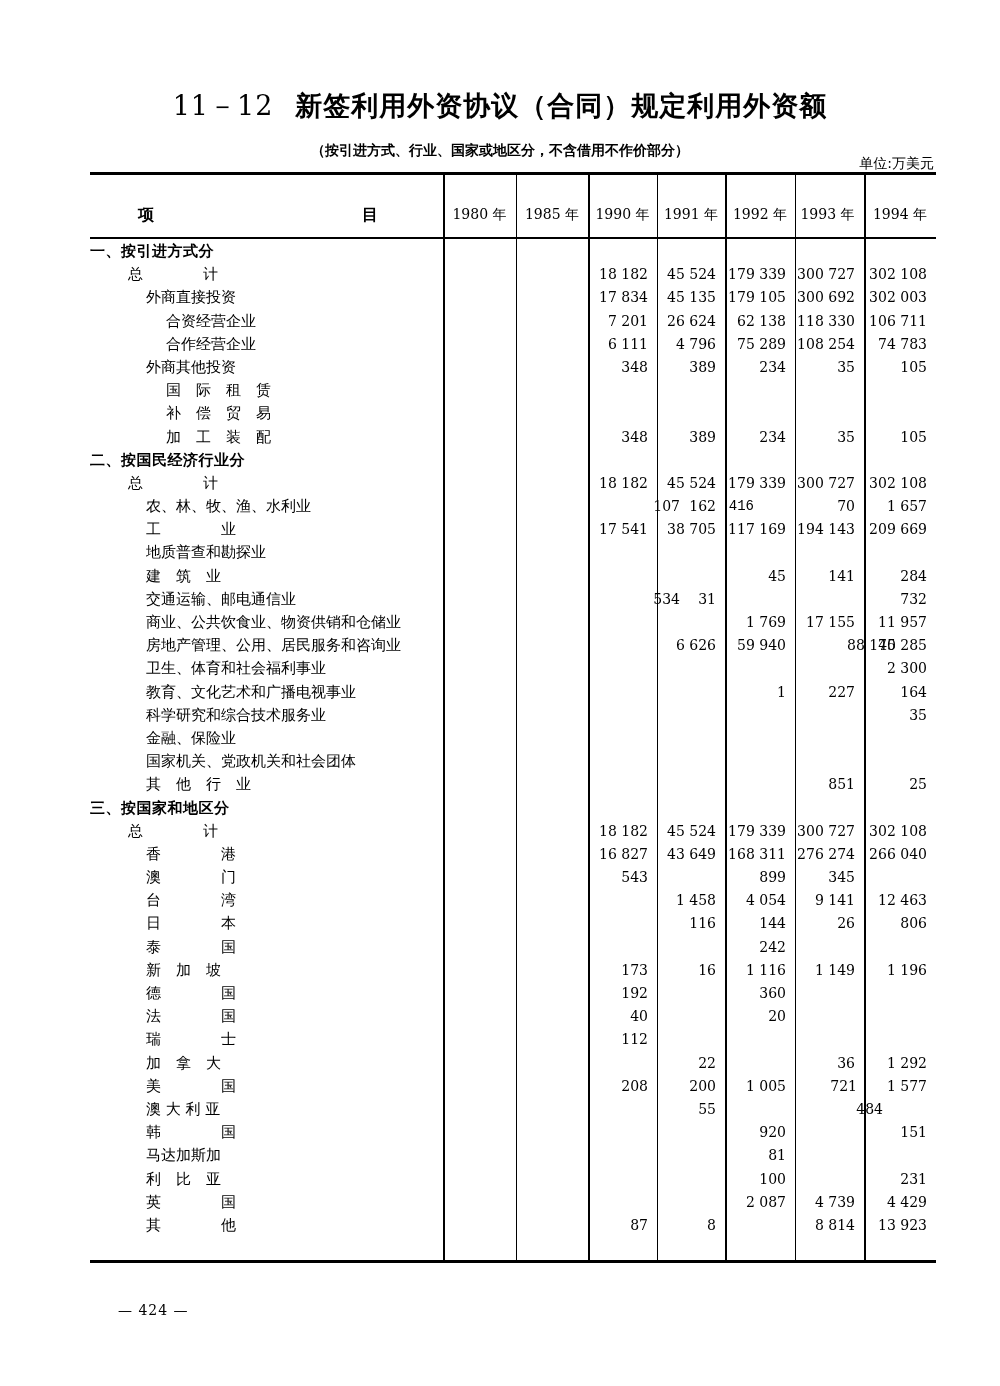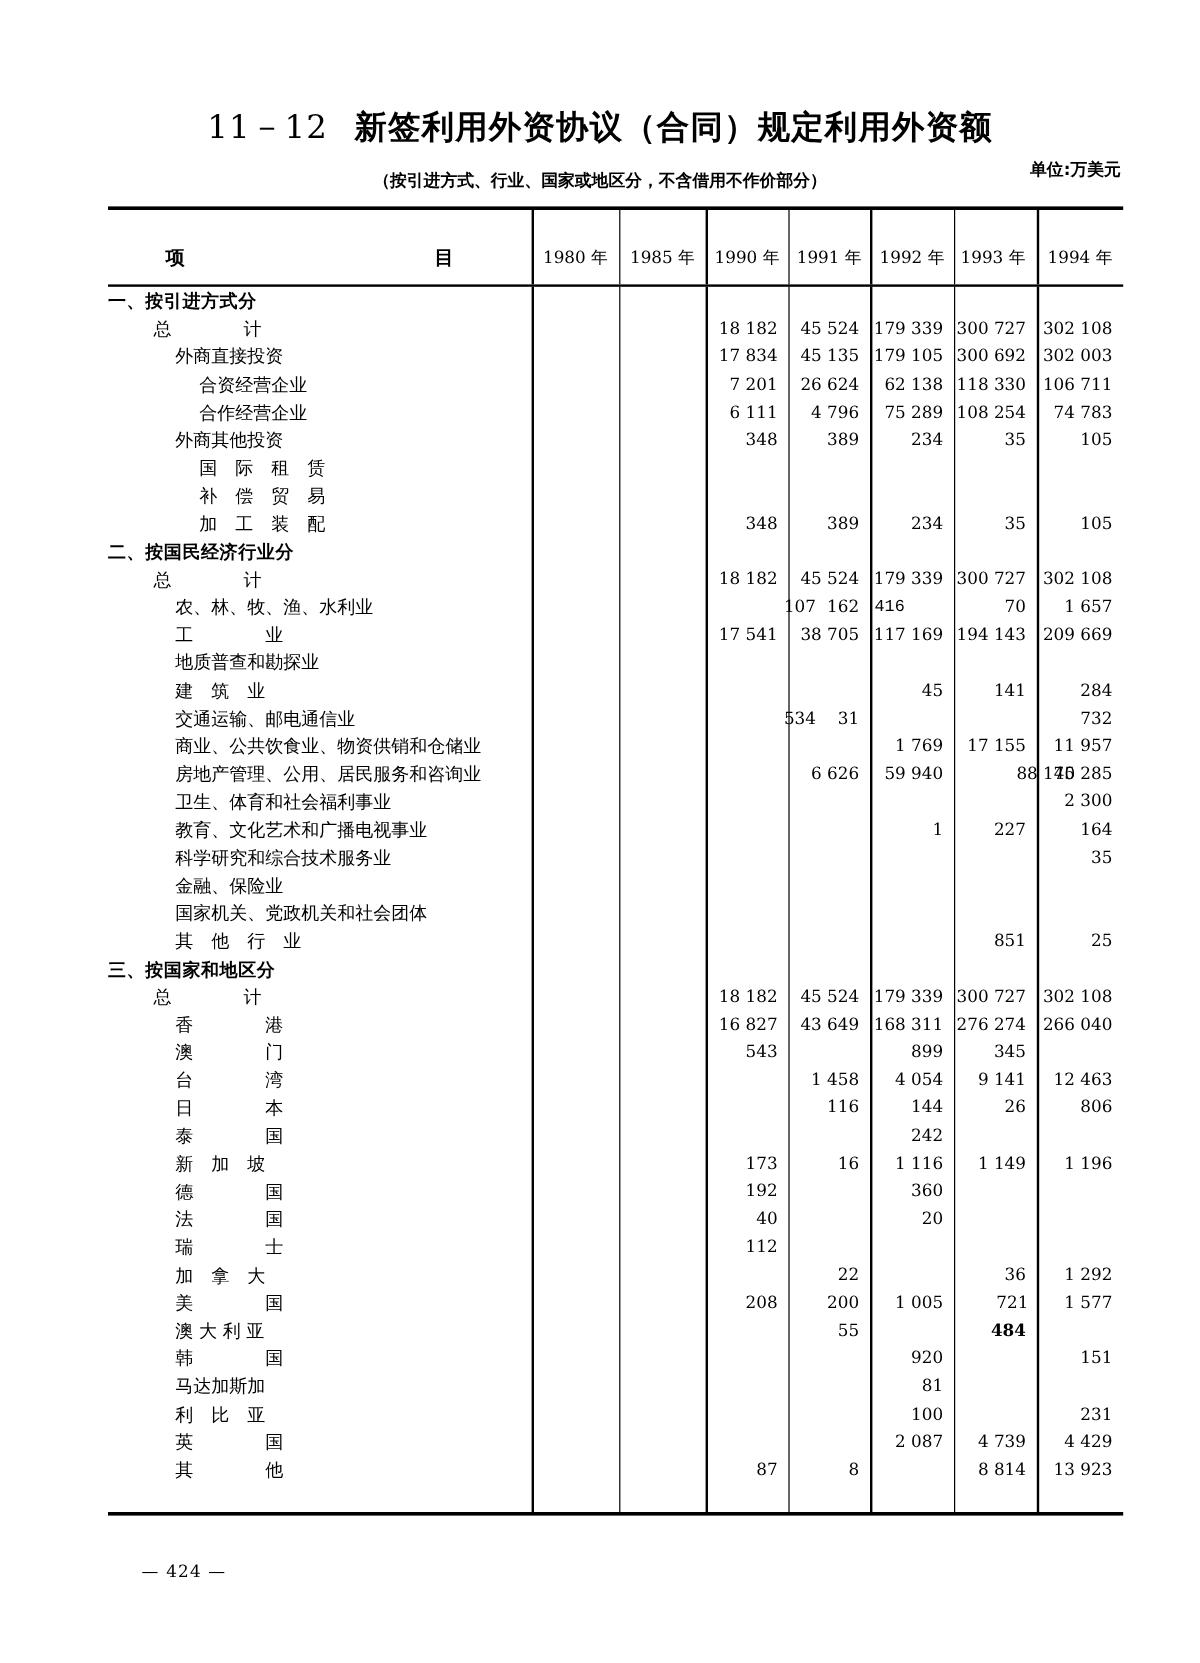--- a/index.html
+++ b/index.html
@@ -24,22 +24,22 @@
   }
   .title-row .ttext{
     font-size:27px;font-weight:bold;letter-spacing:1px;
     margin-left:22px;
   }
   .subtitle{
     position:absolute;left:0;top:142px;width:1000px;
     text-align:center;font-size:14px;font-weight:bold;letter-spacing:0px;
   }
   .unit{
-    position:absolute;right:66px;top:133px;
-    font-size:14px;font-weight:bold;
+    position:absolute;right:66px;top:155px;
+    font-size:14px;font-weight:normal;
   }
 
   
   .tbl{
     position:absolute;left:90px;top:172px;
     width:846px;
   }
   .rule-top{height:3px;background:#000;}
   .rule-mid{height:2px;background:#000;}
   .rule-bot{height:3px;background:#000;}
@@ -331,21 +331,21 @@
           <span class="lbl l1">美　　　　国</span>
           <span class="cell" style="left: 498px; width: 60px;">208</span>
           <span class="cell" style="left: 567px; width: 59px;">200</span>
           <span class="cell" style="left: 635px; width: 61px;">1 005</span>
           <span class="cell" style="left: 707px; width: 60px;">721</span>
           <span class="cell" style="left: 774px; width: 63px;">1 577</span>
         </div>
         <div class="row">
           <span class="lbl l1">澳 大 利 亚</span>
           <span class="cell" style="left: 567px; width: 59px;">55</span>
-          <span class="cell" style="left: 705px; width: 60px; font-weight: bold;">484</span>
+          <span class="cell" style="left: 733px; width: 60px;">484</span>
         </div>
         <div class="row">
           <span class="lbl l1">韩　　　　国</span>
           <span class="cell" style="left: 635px; width: 61px;">920</span>
           <span class="cell" style="left: 774px; width: 63px;">151</span>
         </div>
         <div class="row">
           <span class="lbl l1">马达加斯加</span>
           <span class="cell" style="left: 635px; width: 61px;">81</span>
         </div>

